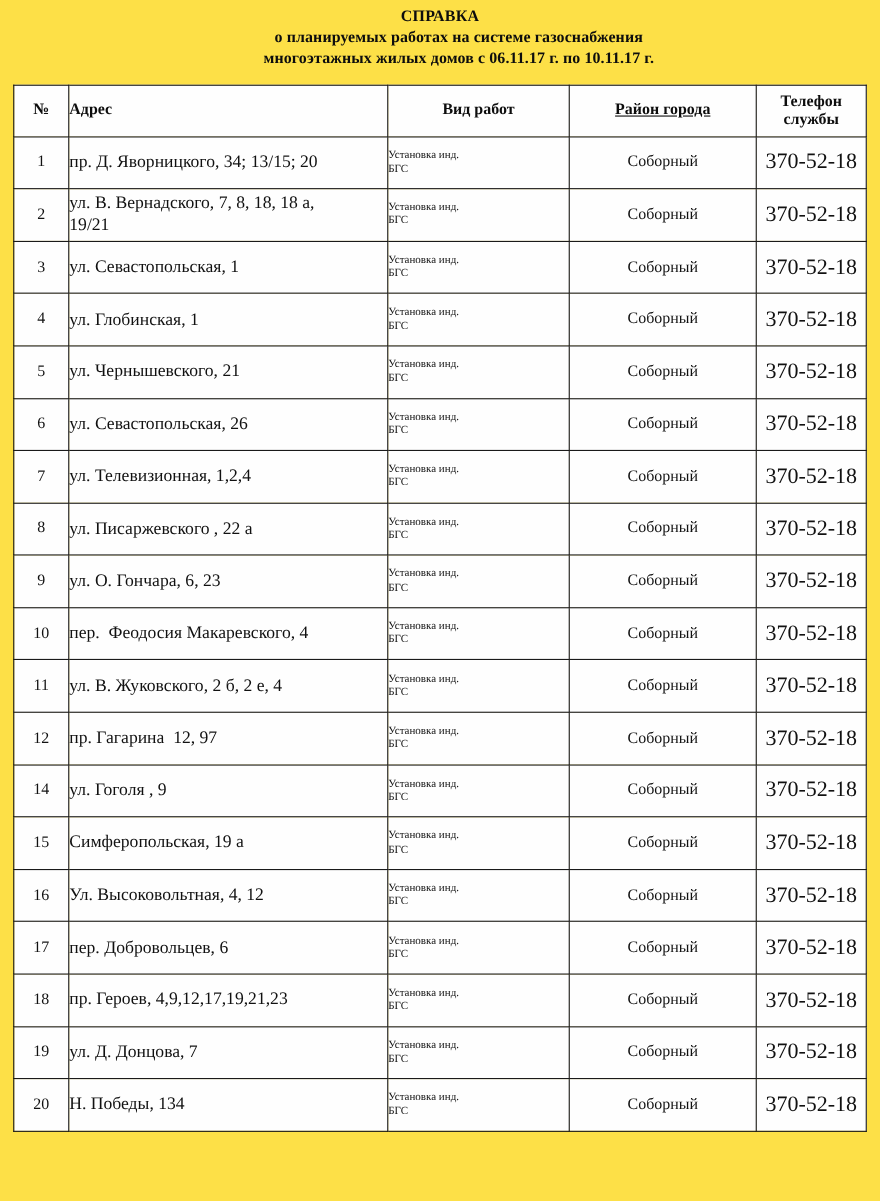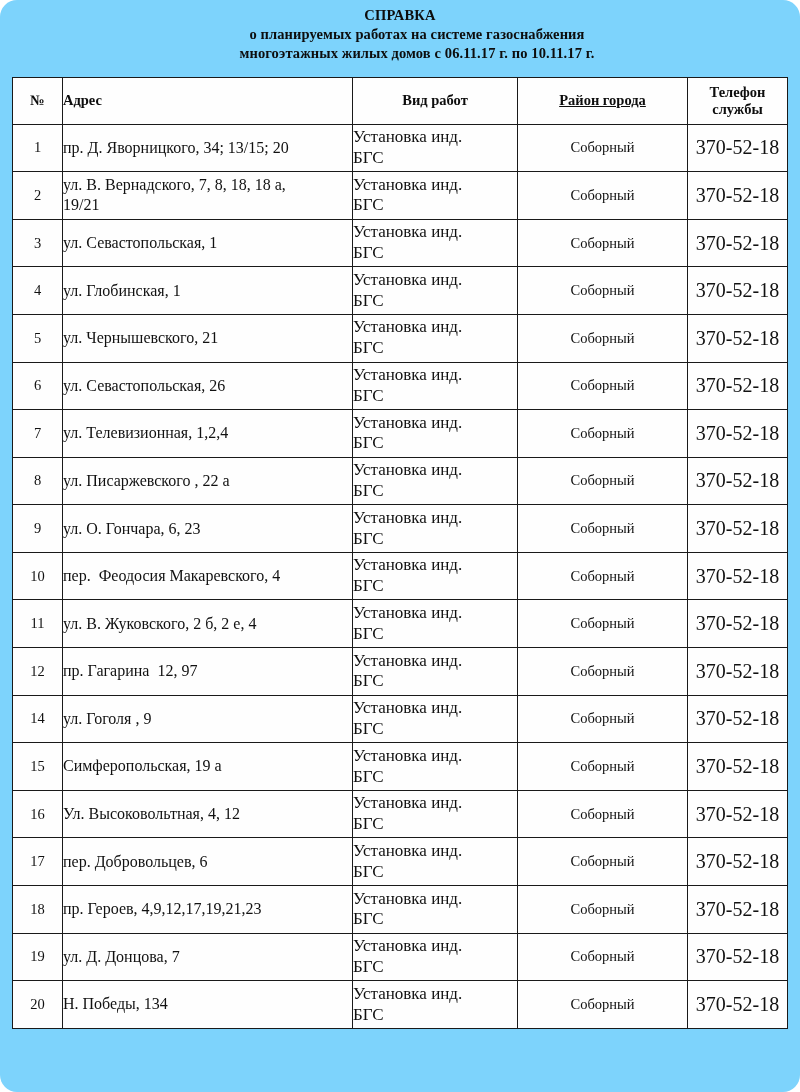--- a/index.html
+++ b/index.html
@@ -12,23 +12,22 @@
     height: 1092px;
     font-family: "Liberation Serif", "DejaVu Serif", serif;
     color: #111111;
     overflow: hidden;
   }
 
   .page {
     position: relative;
     width: 800px;
     height: 1092px;
-    background: #7dd3fc;
+    background: #fde047;
     box-sizing: border-box;
-    border-radius: 17px;
   }
 
   
   .title-block {
     padding-top: 6px;
     text-align: center;
     line-height: 1.30;
   }
   .title-main {
     font-size: 14.5px;
@@ -94,21 +93,21 @@
     padding-right: 6px;
     font-size: 16px;
     line-height: 1.26;
     color: #111111;
     white-space: pre-wrap;
   }
   td.t-work {
     text-align: left;
     padding-left: 9px;
     padding-right: 4px;
-    font-size: 17px;
+    font-size: 10px;
     line-height: 1.22;
     color: #111111;
   }
   td.t-dist {
     text-align: center;
     font-size: 14.5px;
     color: #111111;
   }
   td.t-phone {
     text-align: center;

